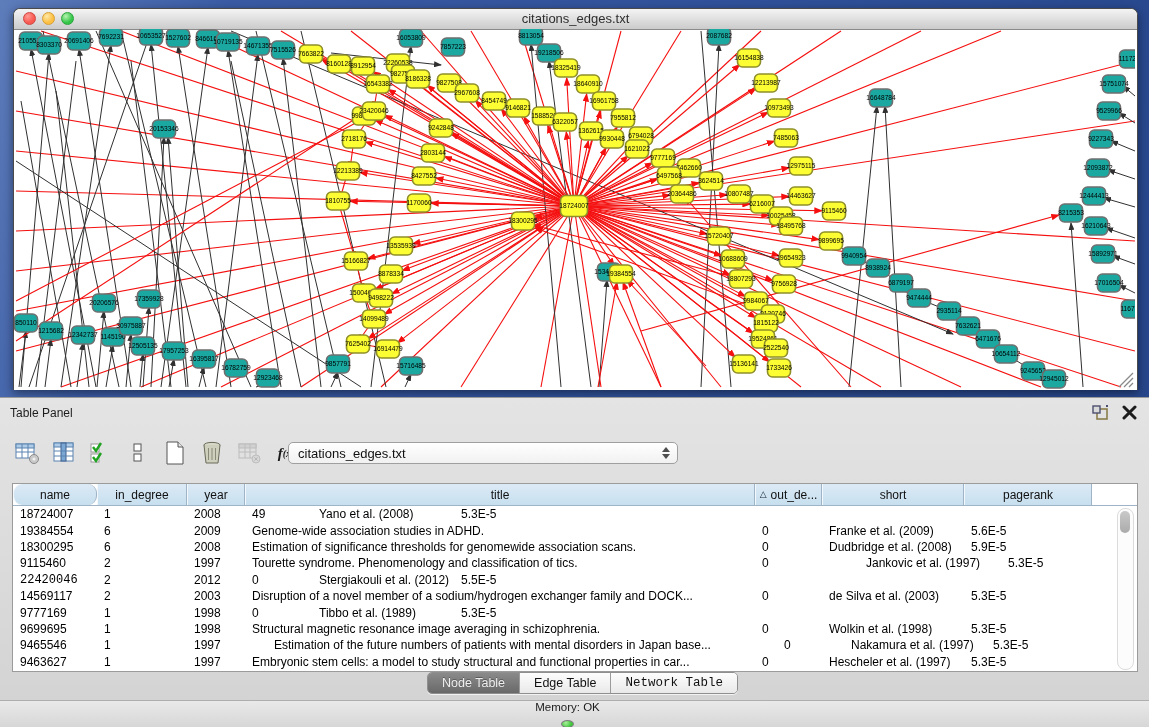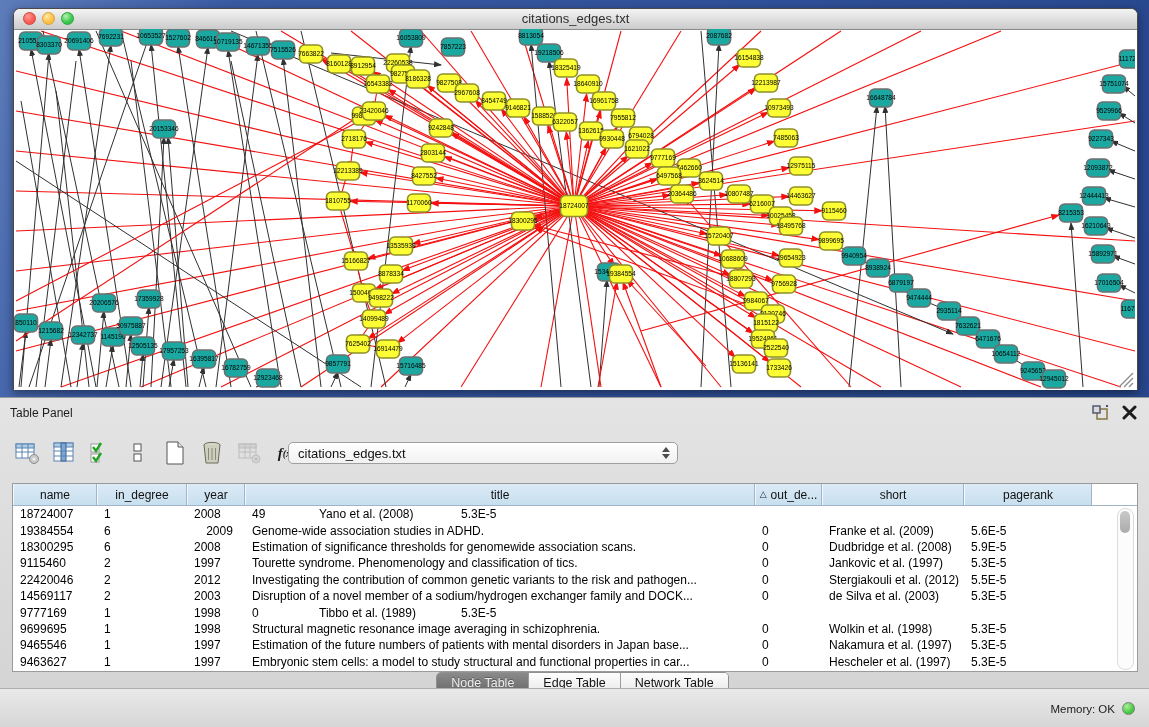--- a/index.html
+++ b/index.html
@@ -53,26 +53,26 @@
   .vscroll{position:absolute;right:3px;top:24px;width:15px;height:160px;background:#fcfcfc;
            border:1px solid #dcdcdc;border-radius:8px;}
   .vthumb{position:absolute;left:1.5px;top:2px;width:10px;height:22px;background:linear-gradient(#c9c9c9,#ababab);
           border-radius:6px;}
   
   .tabs{position:absolute;left:8px;top:274px;width:100%;display:flex;justify-content:center;}
   .seg{display:flex;border:1px solid #8f8f8f;border-radius:5px;overflow:hidden;height:20px;
        box-shadow:0 1px 0 rgba(255,255,255,.7);}
   .seg .tab{font-size:12.5px;display:flex;align-items:center;justify-content:center;
             padding:0 14px;background:linear-gradient(#fdfdfd,#e9e9e9);color:#111;border-right:1px solid #9b9b9b;}
-  .seg .tab:last-child{border-right:none;}
+  .seg .tab:last-child{border-right:none;font-family:Liberation Mono, monospace;}
   .seg .tab.active{background:linear-gradient(#8a8a8a,#696969);color:#efefef;text-shadow:0 -1px 0 rgba(0,0,0,.3);}
   
-  .statusbar{position:absolute;left:0;bottom:0;width:100%;height:40px;
+  .statusbar{position:absolute;left:0;bottom:0;width:100%;height:28px;
              background:linear-gradient(#e9e9e9,#d6d6d6);border-top:1px solid #aeaeae;
-             display:flex;align-items:center;justify-content:flex-end;gap:7px;padding-right:14px;box-sizing:border-box;}
+             display:flex;align-items:center;justify-content:flex-end;gap:7px;padding-right:14px;box-sizing:border-box;flex-direction:column;}
   .mem-label{font-size:11.5px;color:#1c1c1c;}
   .mem-dot{width:13px;height:13px;border-radius:50%;
            background:radial-gradient(circle at 35% 30%,#a9f09a,#41c83d 65%);border:1px solid #7d7d7d;box-sizing:border-box;}
 </style>
 </head>
 <body>
 
 <div class="desktop">
   <div class="net-window">
     <div class="titlebar">
@@ -867,21 +867,21 @@
   <div class="dropdown">
     <span>citations_edges.txt</span>
     <span class="dd-stepper">
         <i class="dd-up"></i>
         <i class="dd-down"></i>
       </span>
   </div>
 
   <div class="tablebox">
     <div class="thead" id="thead">
-        <div class="th" style="width: 84px;">
+        <div class="th" style="width: 84px; border-radius: 9px;">
           <span>name</span>
         </div>
         <div class="th" style="width: 90px;">
           <span>in_degree</span>
         </div>
         <div class="th" style="width: 58px;">
           <span>year</span>
         </div>
         <div class="th" style="width: 510px;">
           <span>title</span>
@@ -902,49 +902,48 @@
           <div class="td" style="width: 84px;">18724007</div>
           <div class="td" style="width: 90px;">1</div>
           <div class="td" style="width: 58px;">2008</div>
           <div class="td" style="width: 67px;">49</div>
           <div class="td" style="width: 142px;">Yano et al. (2008)</div>
           <div class="td" style="width: 128px;">5.3E-5</div>
         </div>
         <div class="tr">
           <div class="td" style="width: 84px;">19384554</div>
           <div class="td" style="width: 90px;">6</div>
-          <div class="td" style="width: 58px; text-align: center;">2009</div>
+          <div class="td" style="width: 58px;">2009</div>
           <div class="td" style="width: 510px;">Genome-wide association studies in ADHD.</div>
           <div class="td" style="width: 67px;">0</div>
           <div class="td" style="width: 142px;">Franke et al. (2009)</div>
           <div class="td" style="width: 128px;">5.6E-5</div>
         </div>
         <div class="tr">
           <div class="td" style="width: 84px;">18300295</div>
           <div class="td" style="width: 90px;">6</div>
           <div class="td" style="width: 58px;">2008</div>
           <div class="td" style="width: 510px;">Estimation of significance thresholds for genomewide association scans.</div>
           <div class="td" style="width: 67px;">0</div>
           <div class="td" style="width: 142px;">Dudbridge et al. (2008)</div>
           <div class="td" style="width: 128px;">5.9E-5</div>
         </div>
         <div class="tr">
           <div class="td" style="width: 84px;">9115460</div>
           <div class="td" style="width: 90px;">2</div>
           <div class="td" style="width: 58px;">1997</div>
           <div class="td" style="width: 510px;">Tourette syndrome. Phenomenology and classification of tics.</div>
           <div class="td" style="width: 67px;">0</div>
-          <div class="td" style="width: 142px;">Jankovic et al. (1997)</div>
+          <div class="td" style="width: 142px; margin-left: 37px;">Jankovic et al. (1997)</div>
           <div class="td" style="width: 128px;">5.3E-5</div>
         </div>
         <div class="tr">
-          <div class="td" style="width: 84px;">22420046</div>
+          <div class="td" style="width: 84px; font-family: Liberation Mono, monospace;">22420046</div>
           <div class="td" style="width: 90px;">2</div>
           <div class="td" style="width: 58px;">2012</div>
-          <div class="td" style="width: 510px;">Investigating the contribution of common genetic variants to the risk and pathogen...</div>
           <div class="td" style="width: 67px;">0</div>
           <div class="td" style="width: 142px;">Stergiakouli et al. (2012)</div>
           <div class="td" style="width: 128px;">5.5E-5</div>
         </div>
         <div class="tr">
           <div class="td" style="width: 84px;">14569117</div>
           <div class="td" style="width: 90px;">2</div>
           <div class="td" style="width: 58px;">2003</div>
           <div class="td" style="width: 510px;">Disruption of a novel member of a sodium/hydrogen exchanger family and DOCK...</div>
           <div class="td" style="width: 67px;">0</div>
@@ -965,21 +964,21 @@
           <div class="td" style="width: 58px;">1998</div>
           <div class="td" style="width: 510px;">Structural magnetic resonance image averaging in schizophrenia.</div>
           <div class="td" style="width: 67px;">0</div>
           <div class="td" style="width: 142px;">Wolkin et al. (1998)</div>
           <div class="td" style="width: 128px;">5.3E-5</div>
         </div>
         <div class="tr">
           <div class="td" style="width: 84px;">9465546</div>
           <div class="td" style="width: 90px;">1</div>
           <div class="td" style="width: 58px;">1997</div>
-          <div class="td" style="width: 510px;">Estimation of the future numbers of patients with mental disorders in Japan base...</div>
+          <div class="td" style="width: 510px; margin-left: 22px;">Estimation of the future numbers of patients with mental disorders in Japan base...</div>
           <div class="td" style="width: 67px;">0</div>
           <div class="td" style="width: 142px;">Nakamura et al. (1997)</div>
           <div class="td" style="width: 128px;">5.3E-5</div>
         </div>
         <div class="tr">
           <div class="td" style="width: 84px;">9463627</div>
           <div class="td" style="width: 90px;">1</div>
           <div class="td" style="width: 58px;">1997</div>
           <div class="td" style="width: 510px;">Embryonic stem cells: a model to study structural and functional properties in car...</div>
           <div class="td" style="width: 67px;">0</div>

